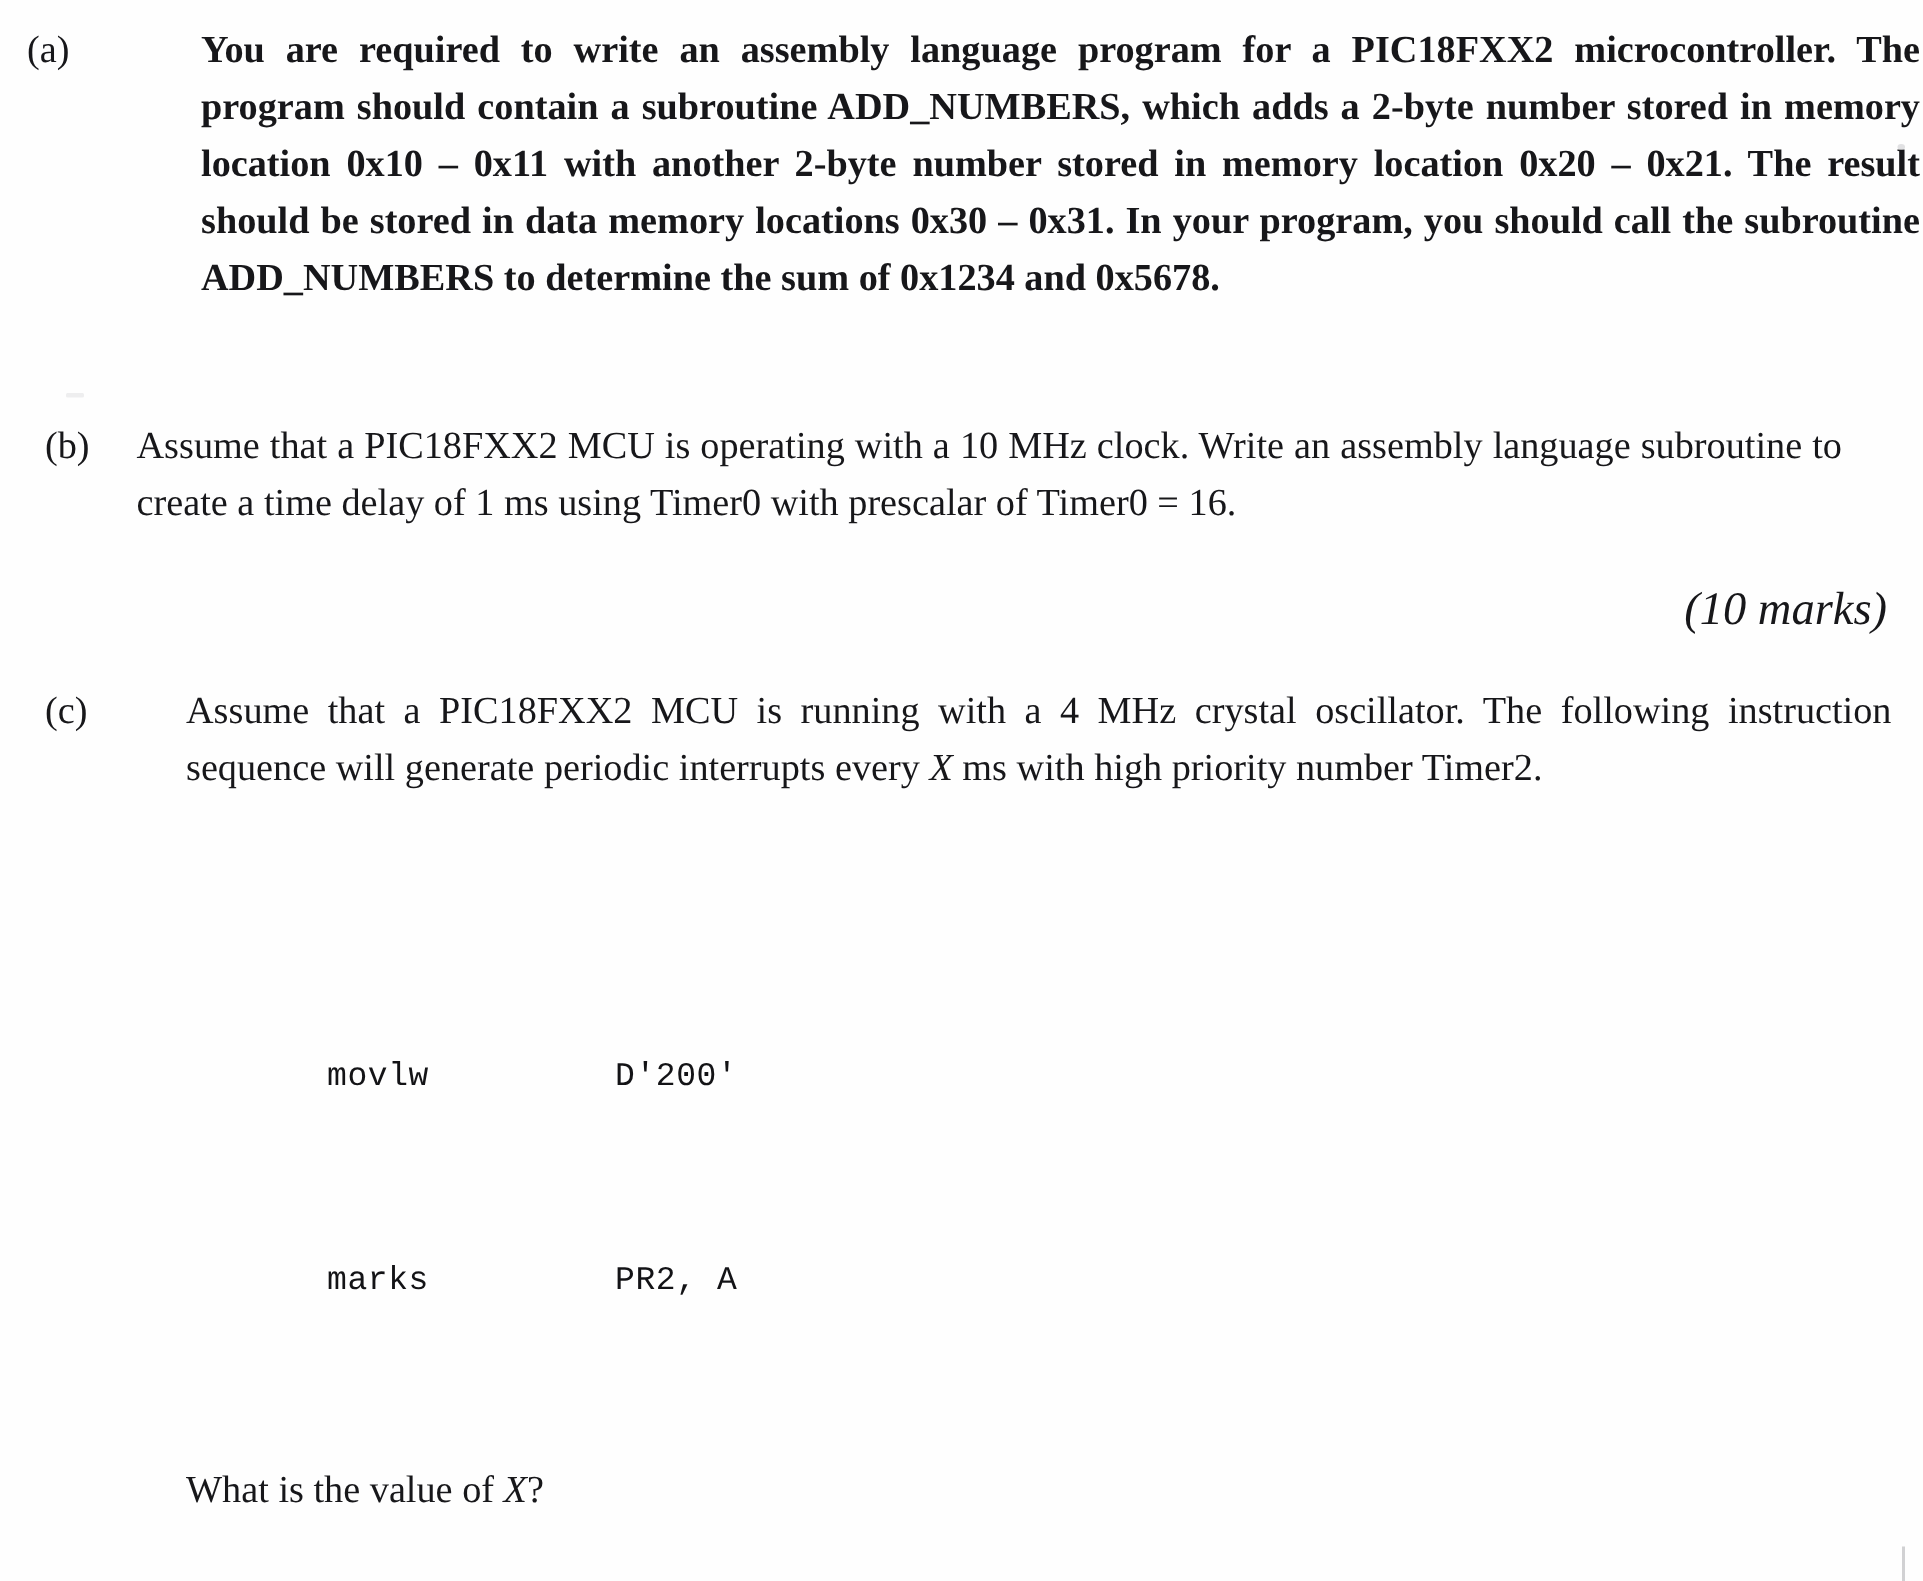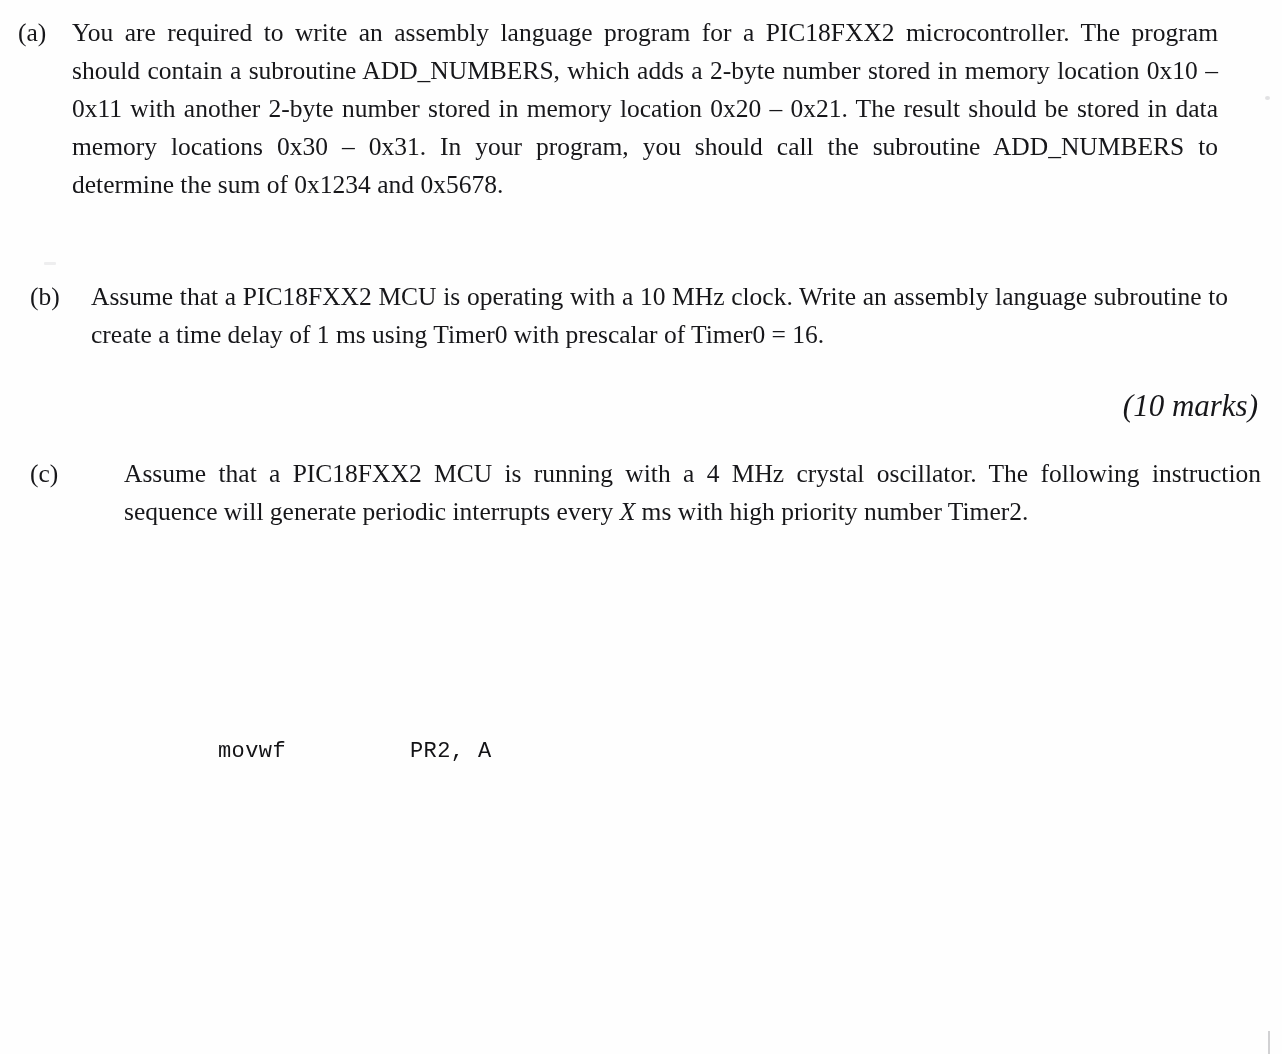--- a/index.html
+++ b/index.html
@@ -44,21 +44,21 @@
   }
   .item-body.last-flush p:last-child {
     text-align-last: left;
   }
   .item-body p {
     margin: 0;
   }
 
   
   #item-a { left: 18px; top: 14px; width: 1243px; }
-  #item-a .item-body { margin-left: 54px; width: 1146px; }
+  #item-a .item-body { margin-left: 116px; width: 1146px; font-weight: bold; }
 
   
   #item-b { left: 30px; top: 278px; width: 1231px; }
   #item-b .item-body { margin-left: 61px; width: 1137px; }
 
   
   #item-c { left: 30px; top: 455px; width: 1231px; }
   #item-c .item-body { margin-left: 94px; width: 1137px; }
 
   .var-x {
@@ -151,40 +151,42 @@
 
   <div class="item" id="item-c">
     <span class="item-label">(c)</span>
     <div class="item-body last-flush">
       <p><span>Assume that a PIC18FXX2 MCU is running with a 4 MHz crystal oscillator. The following instruction sequence will generate periodic interrupts every </span><span class="var-x">X</span><span> ms with high priority number Timer2.</span></p>
     </div>
   </div>
 
   <div class="code-block" id="code-listing">
 
+    <span class="code-line"><span class="code-mn">movlw</span><span class="code-op">D'200'</span></span>
 
-    <span class="code-line"><span class="code-mn">movwf</span><span class="code-op">PR2, A</span></span>
+    <span class="code-line"><span class="code-mn">marks</span><span class="code-op">PR2, A</span></span>
 
 
     
 
     
 
     
 
     
 
     
 
     
 
     
 
   </div>
 
+  <div id="closing-question"><span>What is the value of </span><span class="var-x">X</span><span>?</span></div>
 
   <div class="marks" id="marks-c">(5 marks)</div>
 
   <div class="speck" id="speck-top-right"></div>
   <div class="speck" id="speck-left-b"></div>
   <div class="edge-line" id="edge-line-bottom"></div>
 
 </div>
 
 </body></html>

